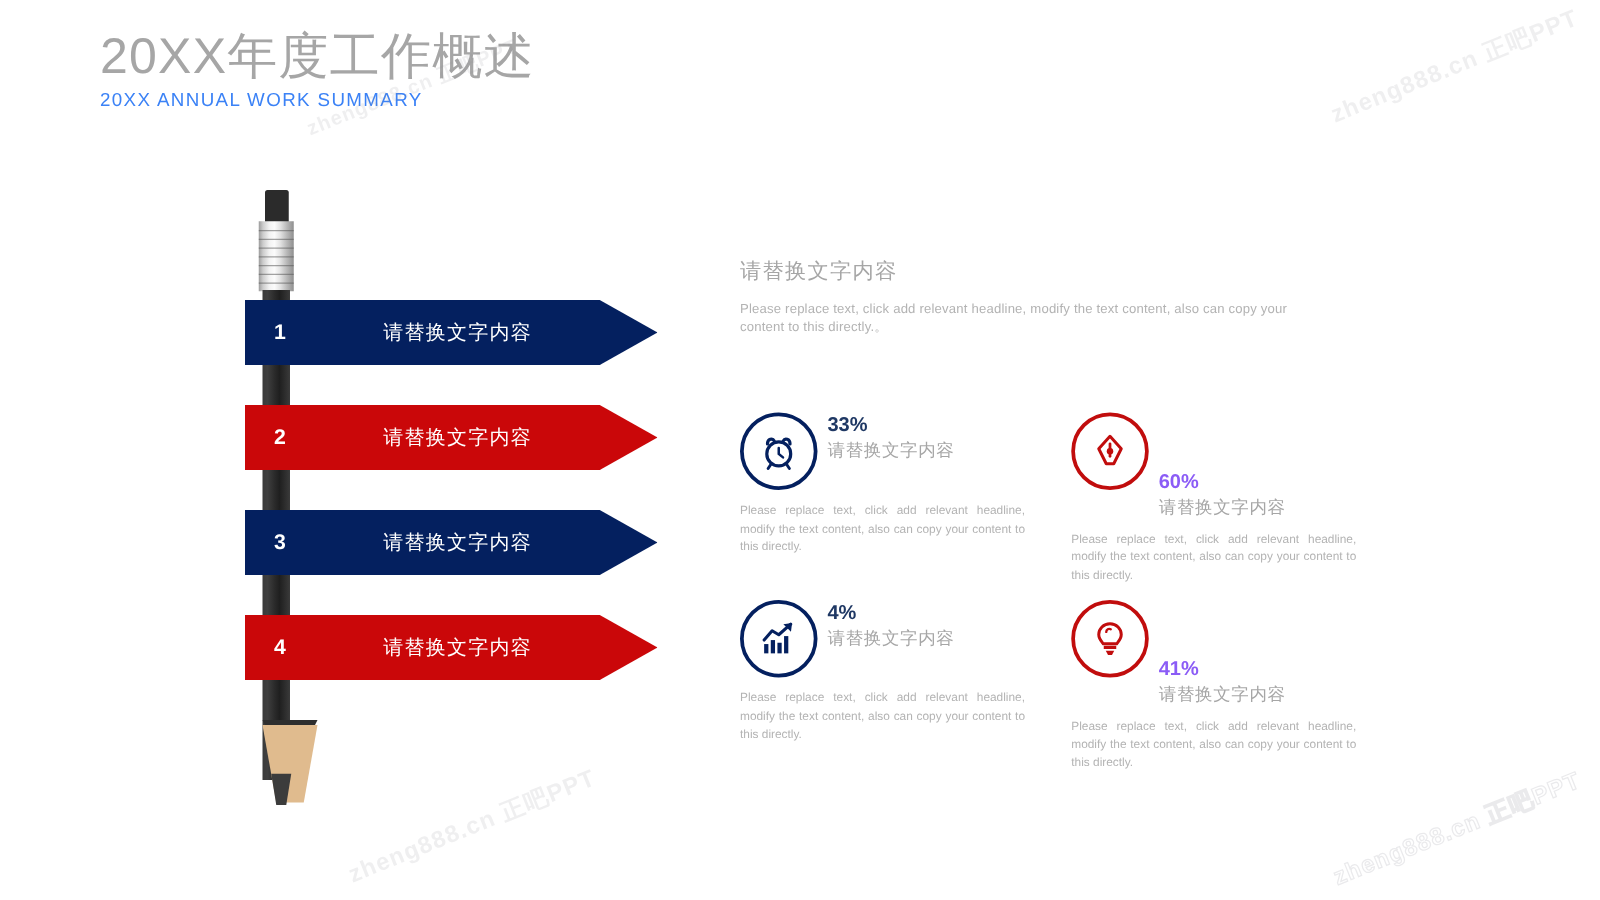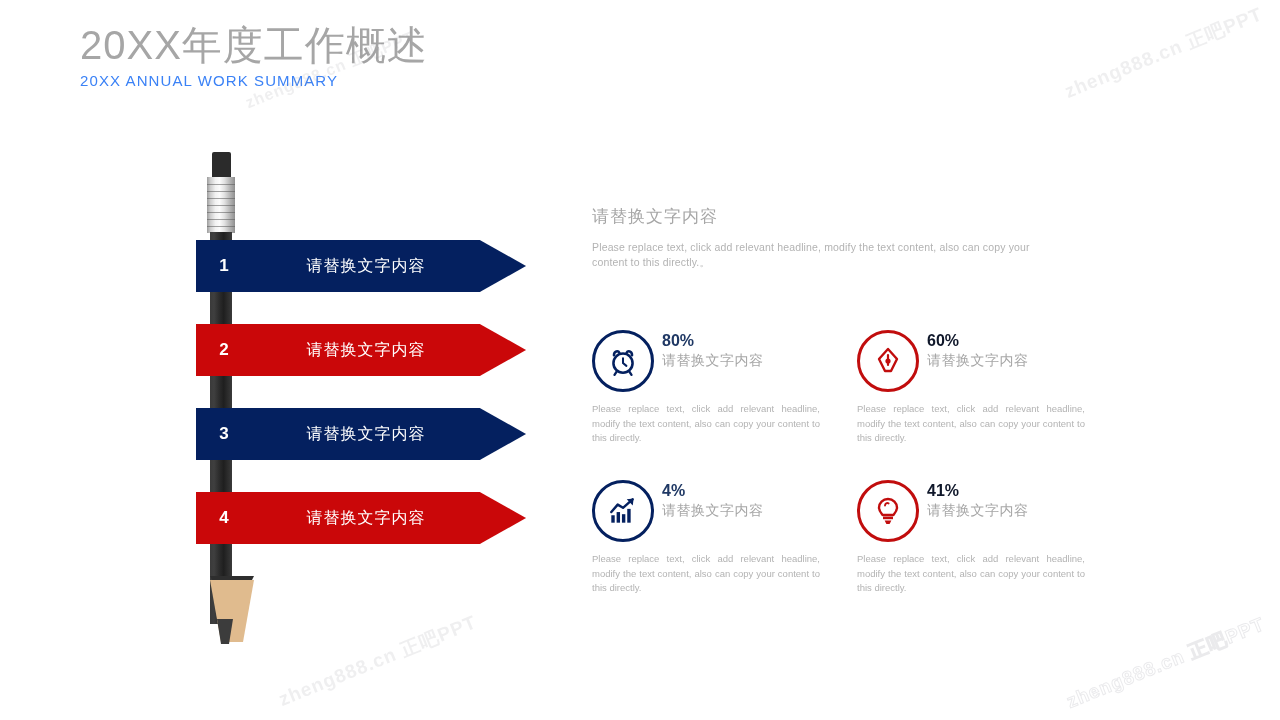--- a/index.html
+++ b/index.html
@@ -194,21 +194,21 @@
   .stat-labels {
     margin-left: 8px;
     padding-top: 2px;
   }
   .stat-pct {
     font-size: 16px;
     font-weight: 700;
     color: #1f3864;
     line-height: 1.1;
   }
-  .stat.red-theme .stat-pct { color: #0f172a; }
+  .stat.red-theme .stat-pct { color: #8b5cf6; margin-top: 45px; }
   .stat-name {
     font-size: 14px;
     color: #a6a6a6;
     letter-spacing: 0.5px;
     margin-top: 2px;
   }
   .stat-body {
     margin-top: 10px;
     width: 228px;
     font-size: 9.5px;
@@ -293,21 +293,21 @@
         <svg width="34" height="34" viewBox="0 0 32 32" fill="none">
           <circle cx="16" cy="18" r="9" stroke="#04205f" stroke-width="2.4" fill="none"></circle>
           <path d="M16 13.5 V18 L19.2 20.6" stroke="#04205f" stroke-width="1.9" stroke-linecap="round" fill="none"></path>
           <path d="M7.5 10.5 C7.5 6.5 11.5 6 12.6 8.2" stroke="#04205f" stroke-width="2.4" stroke-linecap="round" fill="none"></path>
           <path d="M24.5 10.5 C24.5 6.5 20.5 6 19.4 8.2" stroke="#04205f" stroke-width="2.4" stroke-linecap="round" fill="none"></path>
           <path d="M10 26 L8 29" stroke="#04205f" stroke-width="2.2" stroke-linecap="round"></path>
           <path d="M22 26 L24 29" stroke="#04205f" stroke-width="2.2" stroke-linecap="round"></path>
         </svg>
       </div>
       <div class="stat-labels">
-        <div class="stat-pct">80%</div>
+        <div class="stat-pct">33%</div>
         <div class="stat-name">请替换文字内容</div>
       </div>
     </div>
     <div class="stat-body">Please replace text, click add relevant headline, modify the text content, also can copy your content to this directly.</div>
   </div>
 
   <div class="stat red-theme">
     <div class="stat-head">
       <div class="stat-circle">
         <svg width="32" height="32" viewBox="0 0 32 32" fill="none">

